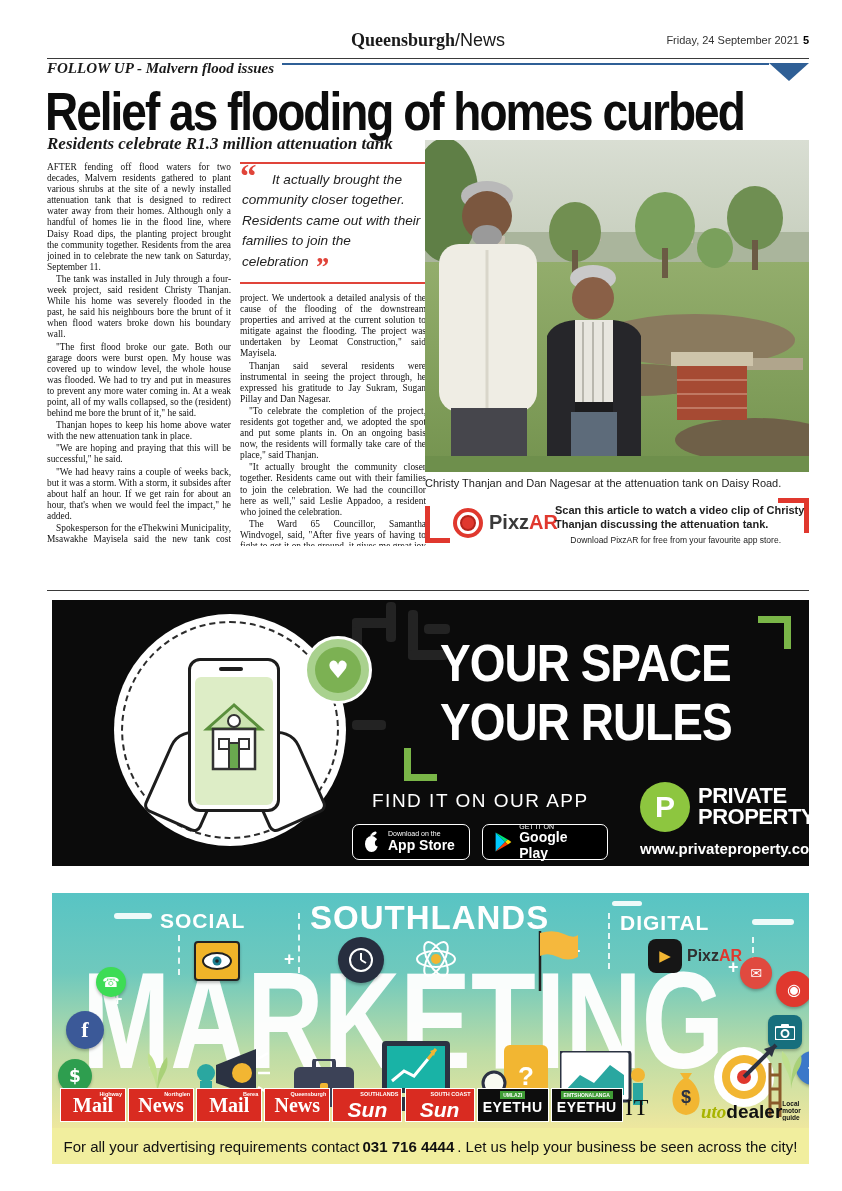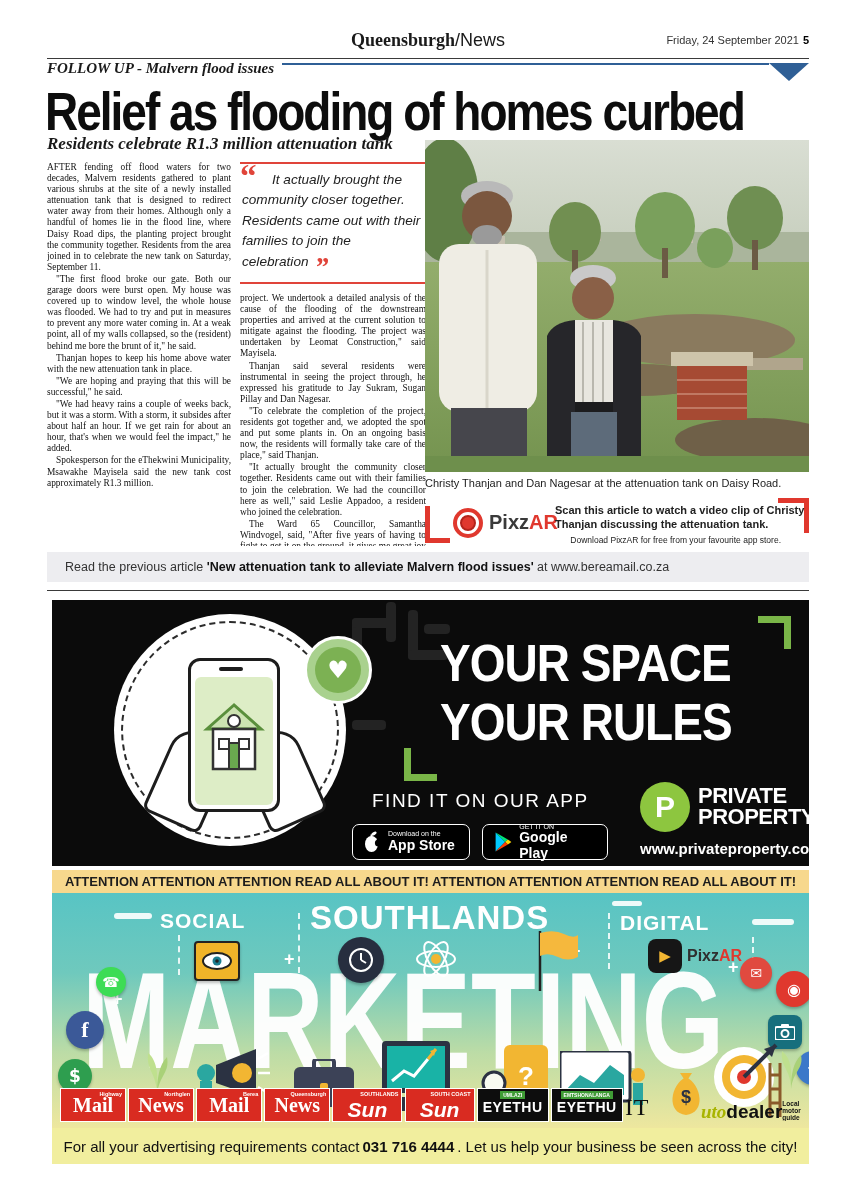--- a/index.html
+++ b/index.html
@@ -150,20 +150,21 @@
     <span class="kicker-label">FOLLOW UP - Malvern flood issues</span>
     <span class="kicker-rule"></span>
     <span class="kicker-triangle"></span>
   </div>
 
   <div class="headline">Relief as flooding of homes curbed</div>
   <div class="subhead">Residents celebrate R1.3 million attenuation tank</div>
 
   <div class="article-col col1">
     <p>AFTER fending off flood waters for two decades, Malvern residents gathered to plant various shrubs at the site of a newly installed attenuation tank that is designed to redirect water away from their homes. Although only a handful of homes lie in the flood line, where Daisy Road dips, the planting project brought the community together. Residents from the area joined in to celebrate the new tank on Saturday, September 11.</p>
+    <p>The tank was installed in July through a four-week project, said resident Christy Thanjan. While his home was severely flooded in the past, he said his neighbours bore the brunt of it when flood waters broke down his boundary wall.</p>
     <p>"The first flood broke our gate. Both our garage doors were burst open. My house was covered up to window level, the whole house was flooded. We had to try and put in measures to prevent any more water coming in. At a weak point, all of my walls collapsed, so the (resident) behind me bore the brunt of it," he said.</p>
     <p>Thanjan hopes to keep his home above water with the new attenuation tank in place.</p>
     <p>"We are hoping and praying that this will be successful," he said.</p>
     <p>"We had heavy rains a couple of weeks back, but it was a storm. With a storm, it subsides after about half an hour. If we get rain for about an hour, that's when we would feel the impact," he added.</p>
     <p>Spokesperson for the eThekwini Municipality, Msawakhe Mayisela said the new tank cost approximately R1.3 million.</p>
 
   </div>
 
   <div class="article-col col2">
     <div class="pullquote">
@@ -240,25 +241,20 @@
     <span class="pz-bracket-l"></span>
     <span class="pz-bracket-r"></span>
     <span class="pz-lens">
         <span class="pz-lens-inner"></span>
       </span>
     <span class="pz-brand"><span class="b1">Pixz</span><span class="b2">AR</span></span>
     <div class="pz-scan">Scan this article to watch a video clip of Christy Thanjan discussing the attenuation tank.</div>
     <div class="pz-dl">Download PixzAR for free from your favourite app store.</div>
   </div>
 
-  <div class="prev-strip">
-    <div class="inner">
-      <span>Read the previous article </span><span class="bold">'New attenuation tank to alleviate Malvern flood issues'</span><span> at www.bereamail.co.za</span>
-    </div>
-  </div>
 
   <div class="ad-top-rule"></div>
 
   <div class="pp-ad">
     <div class="maze" style="left:300px;top:18px;width:10px;height:58px;"></div>
     <div class="maze" style="left:300px;top:18px;width:44px;height:10px;"></div>
     <div class="maze" style="left:334px;top:2px;width:10px;height:40px;"></div>
     <div class="maze" style="left:356px;top:10px;width:10px;height:50px;"></div>
     <div class="maze" style="left:356px;top:50px;width:40px;height:10px;"></div>
     <div class="maze" style="left:372px;top:24px;width:26px;height:10px;"></div>
@@ -322,21 +318,20 @@
           <span>P</span>
         </div>
       <div class="pp-logo-name">
         <div>PRIVATE</div>
         <div>PROPERTY</div>
       </div>
     </div>
     <div class="pp-url">www.privateproperty.co.za</div>
   </div>
 
-  <div class="attention">ATTENTION ATTENTION ATTENTION READ ALL ABOUT IT! ATTENTION ATTENTION ATTENTION READ ALL ABOUT IT!</div>
 
   <div class="banner">
     <div class="cloud" style="left:62px;top:20px;width:38px;height:6px;"></div>
     <div class="cloud" style="left:560px;top:8px;width:30px;height:5px;"></div>
     <div class="cloud" style="left:700px;top:26px;width:42px;height:6px;"></div>
     <div class="bn-label bn-social">SOCIAL</div>
     <div class="bn-label bn-adv">SOUTHLANDS</div>
     <div class="bn-label bn-digital">DIGITAL</div>
     <div class="dashline" style="left:126px;top:42px;height:40px;"></div>
     <div class="dashline" style="left:246px;top:20px;height:60px;"></div>

